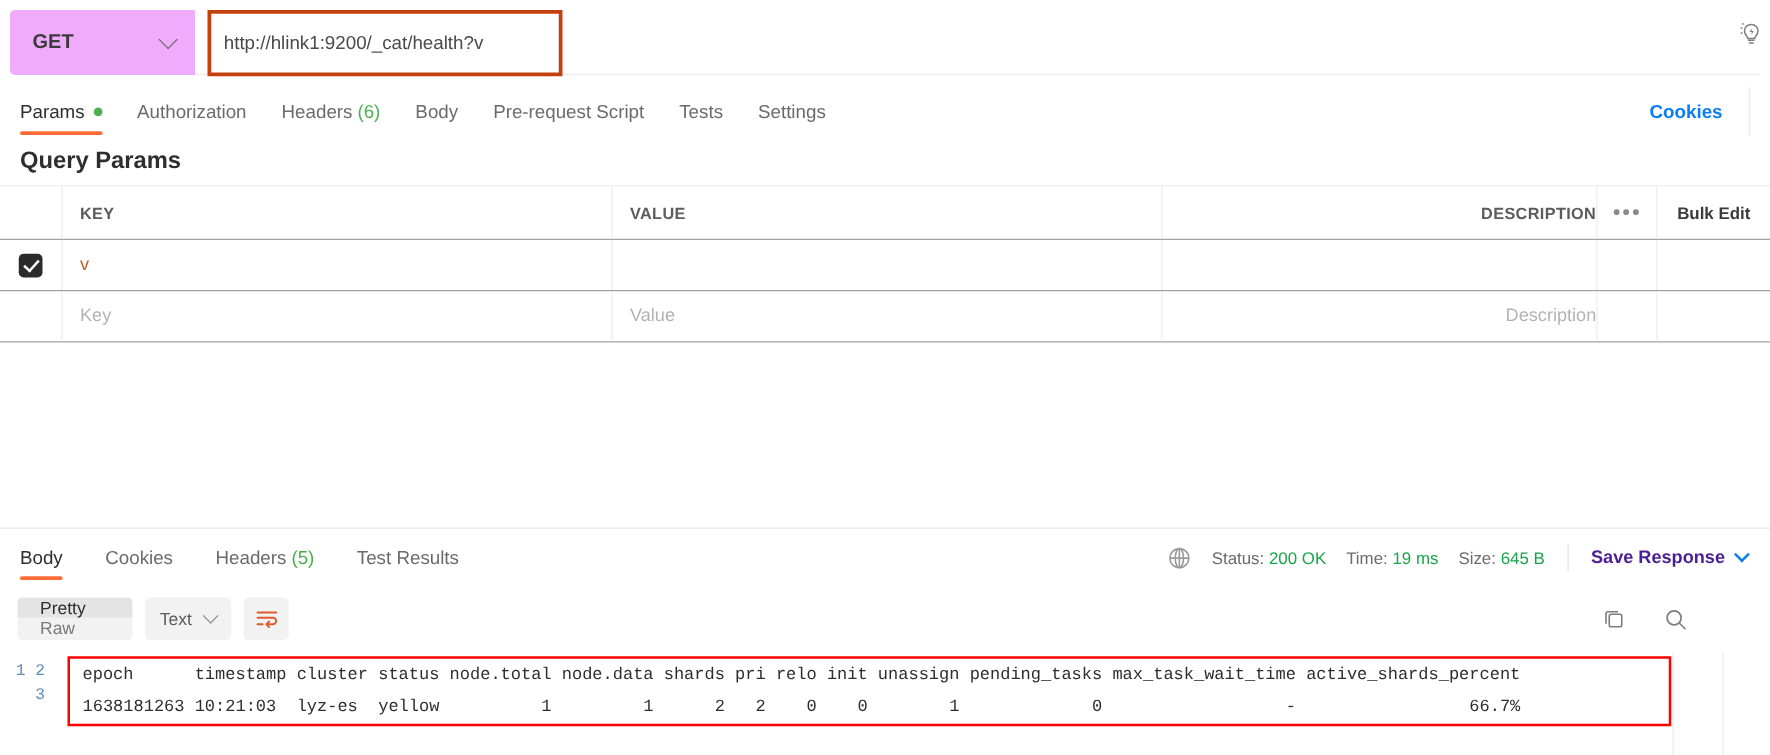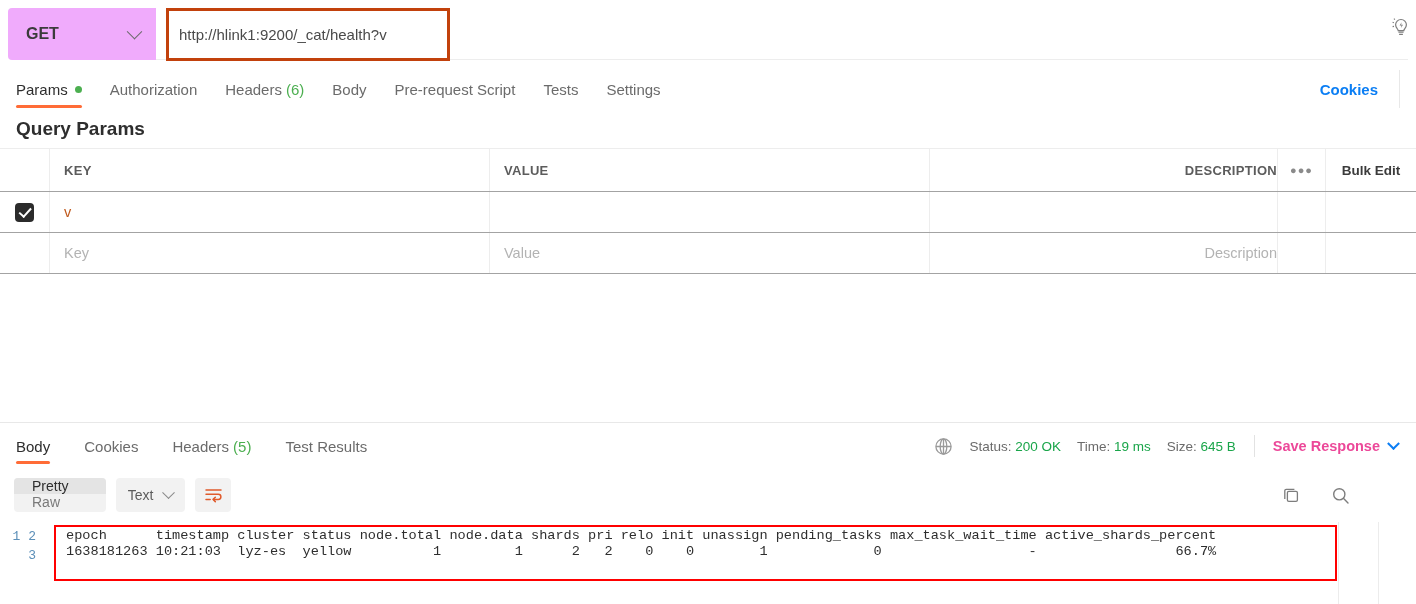--- a/index.html
+++ b/index.html
@@ -113,21 +113,21 @@
     position:relative; height:44px; display:flex; align-items:center;
     cursor:pointer; white-space:nowrap; }
   .restab.active { color:#2e2e2e; }
   .restab.active::after { content:""; position:absolute; left:0; right:0;
     bottom:4px; height:3px; background:#ff6c37; border-radius:2px; }
   .statusline { margin-left:auto; display:flex; align-items:center;
     font-size:13.5px; color:#6b6b6b; padding-right: 10px; }
   .statusline .item { margin-left: 16px; white-space:nowrap; }
   .statusline .g { color:#1aa54a; }
   .vbar { width:1px; height:22px; background:#e2e2e2; margin-left:18px; }
-  .saveresp { color:#ec4899; font-weight:bold; font-size:14.5px;
+  .saveresp { color:#4c1d95; font-weight:bold; font-size:14.5px;
     margin-left:18px; cursor:pointer; display:flex; align-items:center; }
   .saveresp i { display:inline-block; width:9px; height:9px; margin-left:9px;
     border-right:2px solid #0b7ef4; border-bottom:2px solid #0b7ef4;
     transform: rotate(45deg) translate(-2px,-2px); }
 
   
   .bodybar { position:absolute; left:0; top:472px; width:1416px; height:46px;
     display:flex; align-items:center; padding:0 14px; }
   .segs { display:flex; background:#f2f2f2; border-radius:4px;
     height:34px; overflow:hidden;flex-direction:column; }
@@ -150,21 +150,21 @@
   
   .codearea { position:absolute; left:0; top:522px; width:1416px; height:82px; }
   .gutter { position:absolute; left:0; top:0; width:46px; height:82px;
     text-align:right; padding-right:10px;
     font-family:"Liberation Mono", monospace; font-size:13px; color:#5c8fb8;
     line-height:19px; padding-top:5px; }
   .codebox { position:absolute; left:54px; top:3px; width:1283px; height:56px;
     border:2px solid #ff0000; background:#fff; }
   .codetxt { position:absolute; left:66px; top:6px;
     font-family:"Liberation Mono", monospace; font-size:13.6px; color:#2e2e2e;
-    line-height:16px; white-space:pre; }
+    line-height:26px; white-space:pre; }
   .rsep1 { position:absolute; left:1338px; top:522px; width:1px; height:82px;
     background:#ececec; }
   .rsep2 { position:absolute; left:1378px; top:522px; width:1px; height:82px;
     background:#ececec; }
 </style>
 </head>
 <body>
 
 <div class="urlbar">
   <div class="method-select">

